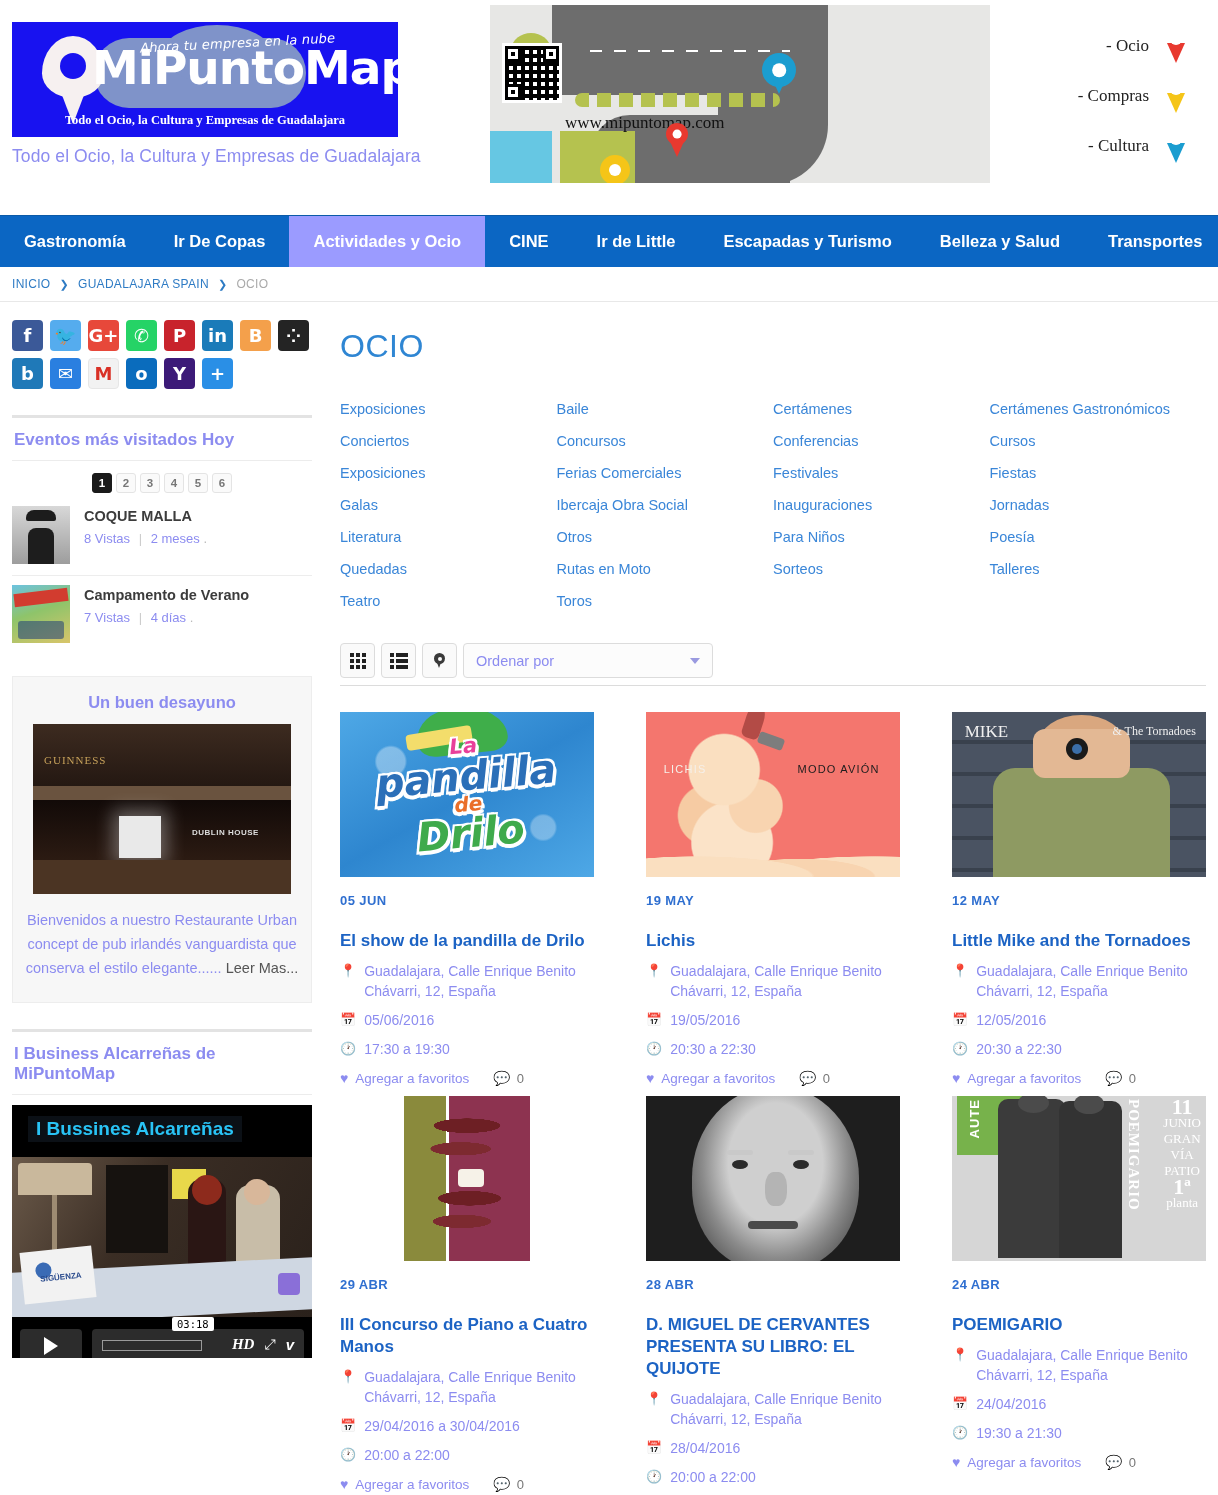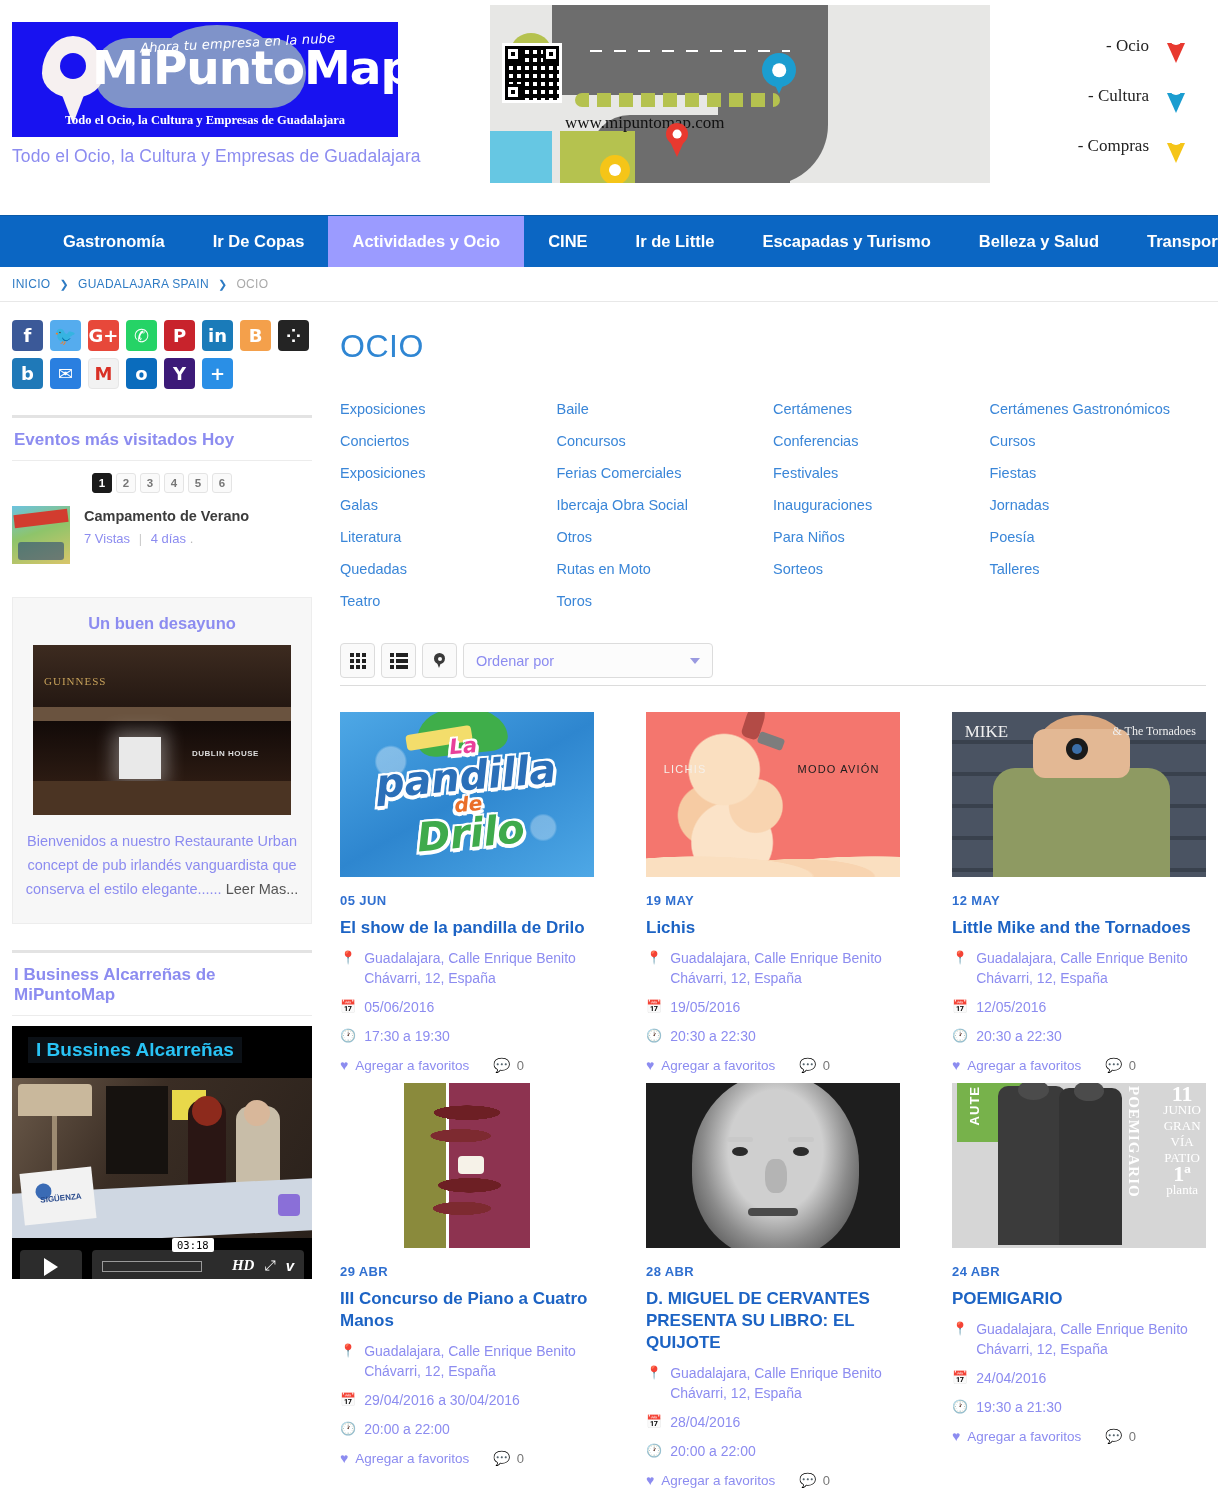--- a/index.html
+++ b/index.html
@@ -137,21 +137,20 @@
   .legend { position:absolute; right:12px; top:16px; width:190px; }
   .legend-row { display:flex; align-items:center; height:50px; justify-content:flex-end; gap:12px; }
   .legend-label { font-family:"Liberation Serif", serif; font-size:17px; color:#222; white-space:nowrap; }
   .legend-pin { width: 30px; height: 44px; position: relative; }
   .legend-pin .pin-shape { width:30px; height:30px; }
 
   
   .navbar {
     height: 52px; background: #0b66c3; display: flex; align-items: stretch;
     border-top: 1px solid #0b5aa8;
-    padding-left: 39px;
   }
   .nav-item {
     display: flex; align-items: center; padding: 0 24px;
     color: #ffffff; font-size: 16.5px; font-weight: bold; cursor: pointer;
     white-space: nowrap;
   }
   .nav-item.active { background: #9b9bff; color: #ffffff; }
 
   
   .breadcrumb {
@@ -357,21 +356,21 @@
   .sort-placeholder { font-size: 14.5px; color: #8c8cf0; }
   .caret { width:0;height:0;border-left:5px solid transparent;border-right:5px solid transparent;border-top:6px solid #9a9ae0; }
 
   
   .cards { display: grid; grid-template-columns: repeat(3, 1fr); column-gap: 52px; row-gap: 10px; margin-top: 26px; }
   .card { }
   .card-img { width: 100%; height: 165px; overflow: hidden; position: relative; background: #eee; }
   .card-img.contain { display:flex; align-items:center; justify-content:center; background:#fff; }
   .card-date { margin-top: 16px; font-size: 13px; font-weight: bold; color: #2f6fd0; letter-spacing: .4px; }
   .card-title {
-    margin-top: 9px; font-size: 17px; font-weight: bold; color: #1c63c4;
+    margin-top: 22px; font-size: 17px; font-weight: bold; color: #1c63c4;
     line-height: 22px; cursor: pointer;
   }
   .card-line { display: flex; gap: 8px; margin-top: 9px; font-size: 14px; color: #8c8cf0; line-height: 20px; }
   .card-line .ico { flex: 0 0 14px; color: #8c8cf0; display:flex; justify-content:center; }
   .card-foot { display: flex; align-items: center; gap: 24px; margin-top: 11px; }
   .fav { display: flex; align-items: center; gap: 7px; font-size: 13.5px; color: #8c8cf0; cursor: pointer; }
   .heart { color: #8c8cf0; font-size: 14px; }
   .comments { display: flex; align-items: center; gap: 6px; font-size: 13px; color: #777; }
   .bubble { color: #8c8cf0; font-size: 14px; }
 
@@ -549,29 +548,29 @@
     </div>
 
     <div class="legend">
       <div class="legend-row">
         <span class="legend-label">- Ocio</span>
         <span class="legend-pin">
           <span class="pin-shape" style="color:#e8392f;display:block"><span class="pin-inner"></span></span>
         </span>
       </div>
       <div class="legend-row">
+        <span class="legend-label">- Compras</span>
+        <span class="legend-pin">
+          <span class="pin-shape" style="color:#f5c518;display:block"><span class="pin-inner"></span></span>
+        </span>
+      </div>
+      <div class="legend-row">
         <span class="legend-label">- Cultura</span>
         <span class="legend-pin">
           <span class="pin-shape" style="color:#1b9dd0;display:block"><span class="pin-inner"></span></span>
-        </span>
-      </div>
-      <div class="legend-row">
-        <span class="legend-label">- Compras</span>
-        <span class="legend-pin">
-          <span class="pin-shape" style="color:#f5c518;display:block"><span class="pin-inner"></span></span>
         </span>
       </div>
     </div>
   </div>
 </div>
 
 <div class="navbar" id="nav">
     <div class="nav-item">Gastronomía</div>
     <div class="nav-item">Ir De Copas</div>
     <div class="nav-item active">Actividades y Ocio</div>
@@ -617,20 +616,32 @@
       </div>
       <div class="pager" id="pager">
           <div class="pager-btn active">1</div>
           <div class="pager-btn">2</div>
           <div class="pager-btn">3</div>
           <div class="pager-btn">4</div>
           <div class="pager-btn">5</div>
           <div class="pager-btn">6</div>
         </div>
 
+      <div class="ev-row">
+        <div class="ev-thumb thumb-coque"></div>
+        <div class="ev-body">
+          <div class="ev-name">COQUE MALLA</div>
+          <div class="ev-meta">
+            <span>8 Vistas</span>
+            <span class="sep">|</span>
+            <span>2 meses</span>
+            <span class="dot">.</span>
+          </div>
+        </div>
+      </div>
 
       <div class="ev-row">
         <div class="ev-thumb thumb-camp"></div>
         <div class="ev-body">
           <div class="ev-name">Campamento de Verano</div>
           <div class="ev-meta">
             <span>7 Vistas</span>
             <span class="sep">|</span>
             <span>4 días</span>
             <span class="dot">.</span>

